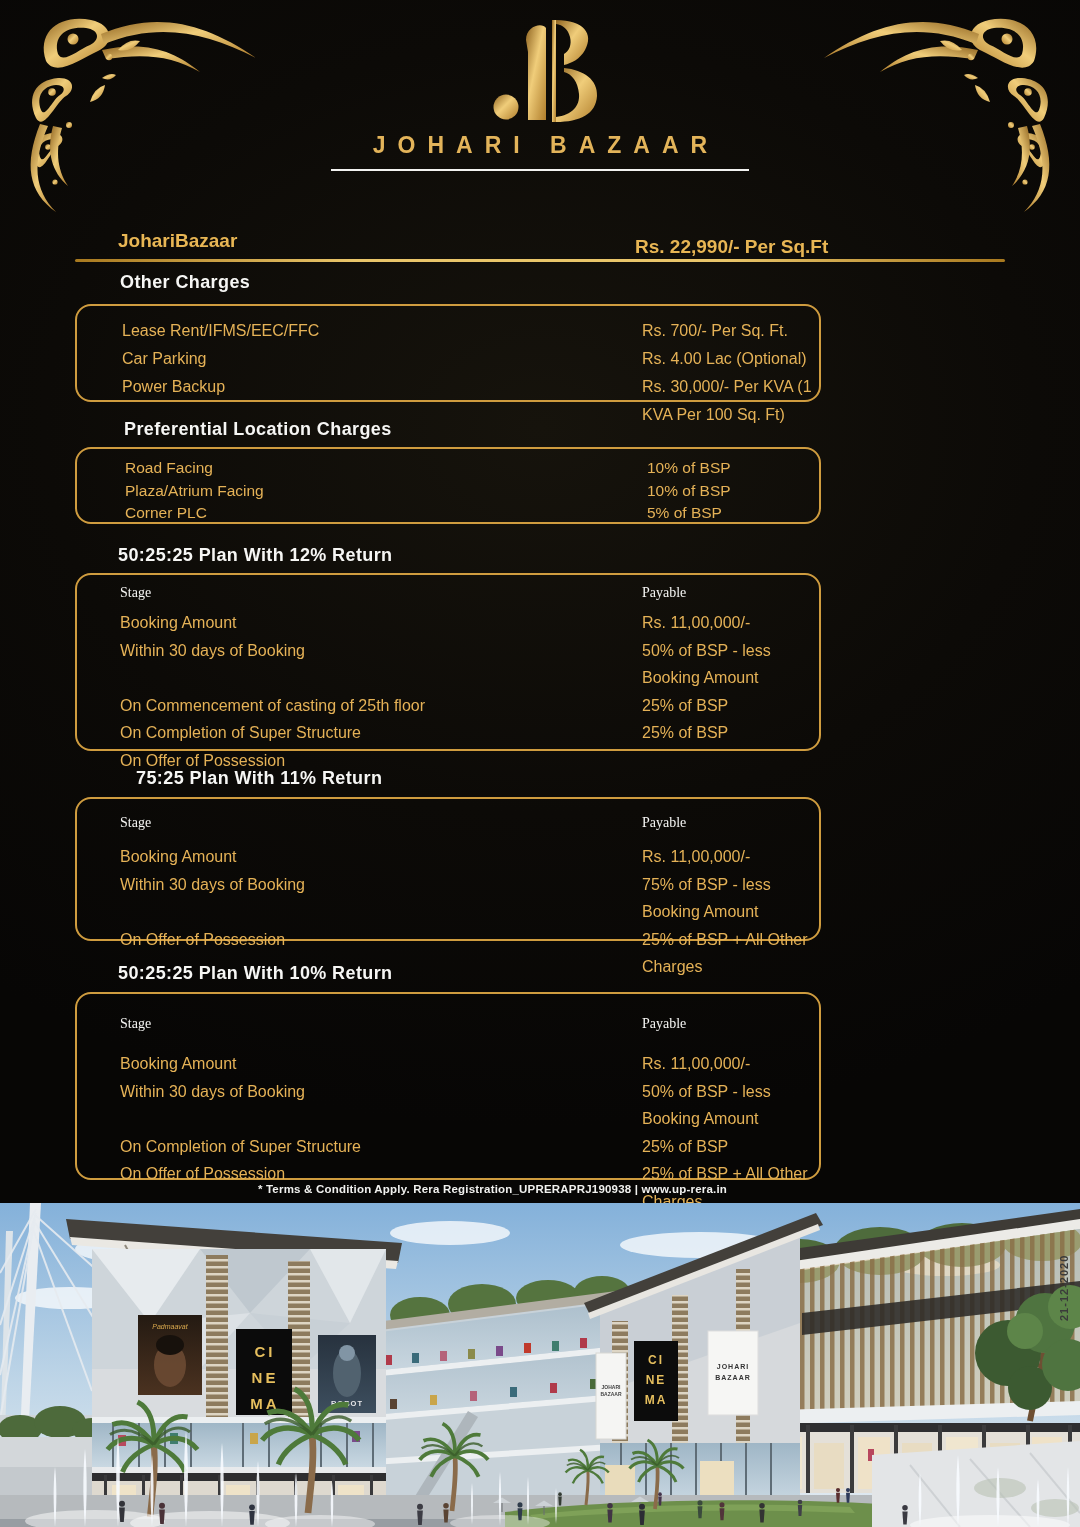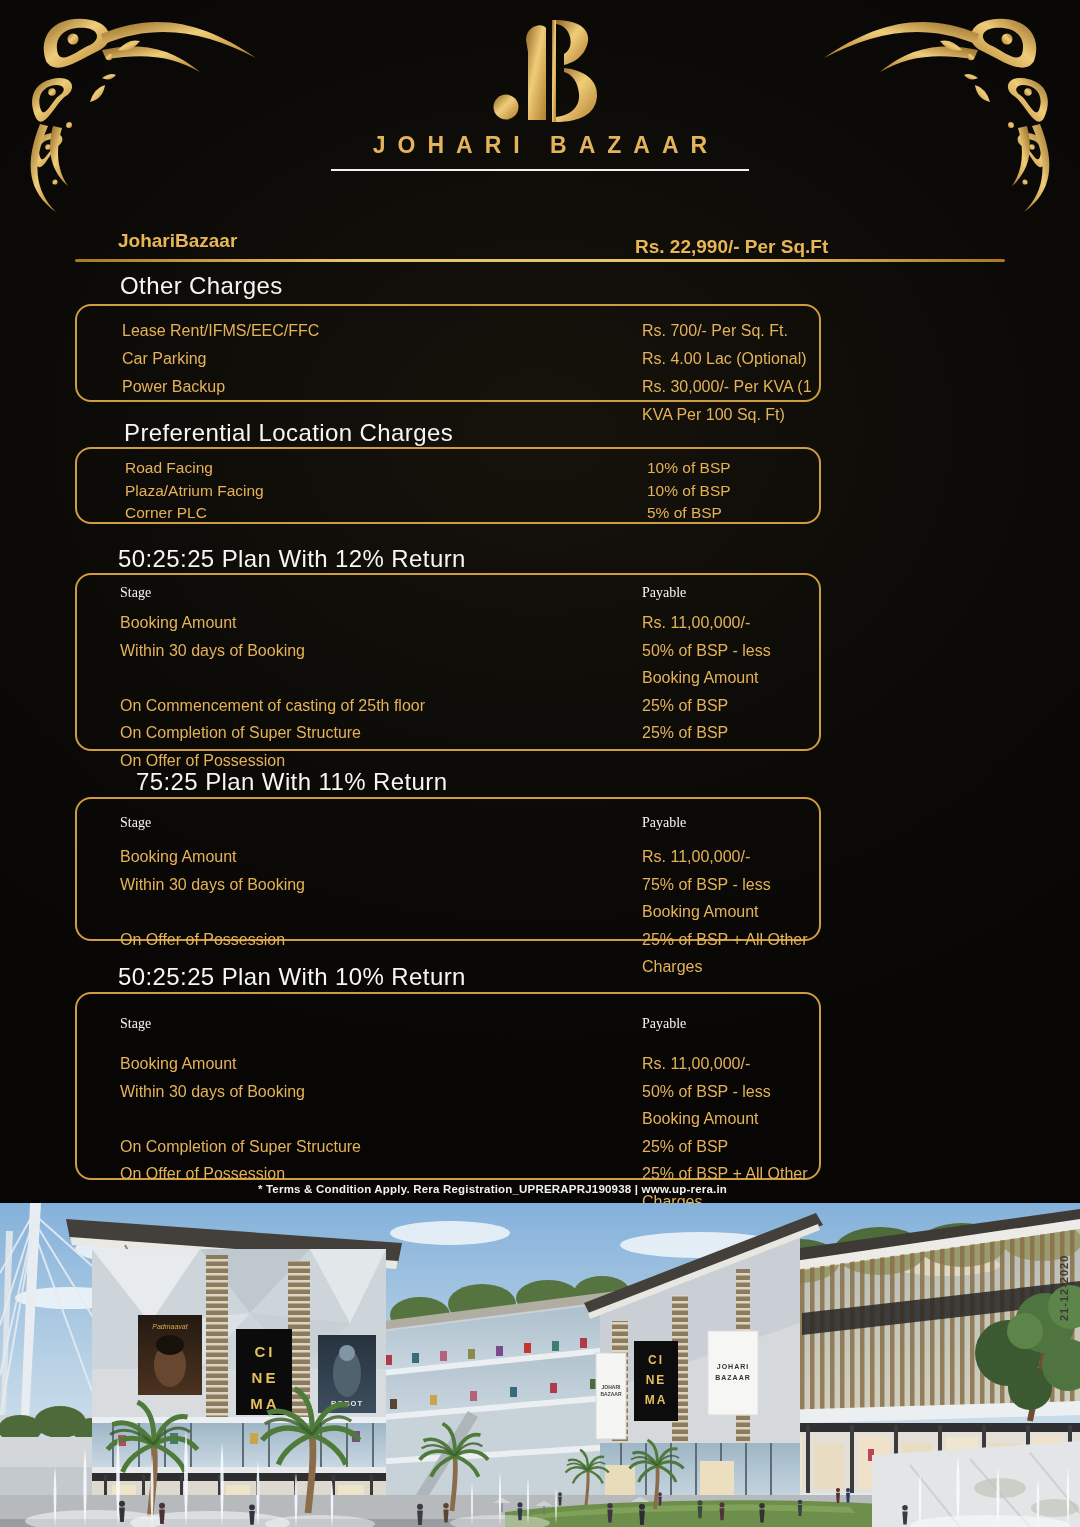--- a/index.html
+++ b/index.html
@@ -27,21 +27,21 @@
     font-size:20.5px;font-weight:bold;letter-spacing:5.5px;color:#fbfbfa;text-indent:5px;
   }
 
   
   .price-project{position:absolute;left:118px;top:230px;font-size:19px;font-weight:bold;color:#e8b654;}
   .price-rate{position:absolute;left:635px;top:228px;font-size:19px;font-weight:bold;color:#e8b654;margin-top:8px;}
   .gold-rule{position:absolute;left:75px;top:259px;width:930px;height:2.5px;
     background:linear-gradient(90deg,#a8791f,#e9c56a 30%,#e9c56a 70%,#a8791f);border-radius:2px;}
 
   
-  .sec-h{position:absolute;font-size:24px;font-weight:400;color:#f6f6f4;letter-spacing:0.4px;}
+  .sec-h{position:absolute;font-size:18px;font-weight:700;color:#f6f6f4;letter-spacing:0.4px;}
   .h-other{left:120px;top:272px;}
   .h-plc{left:124px;top:419px;}
   .h-plan0{left:118px;top:545px;}
   .h-plan1{left:136px;top:768px;}
   .h-plan2{left:118px;top:963px;}
 
   
   .gbox{
     position:absolute;left:75px;width:746px;box-sizing:border-box;
     border:2px solid #cf9c3f;border-radius:16px;

